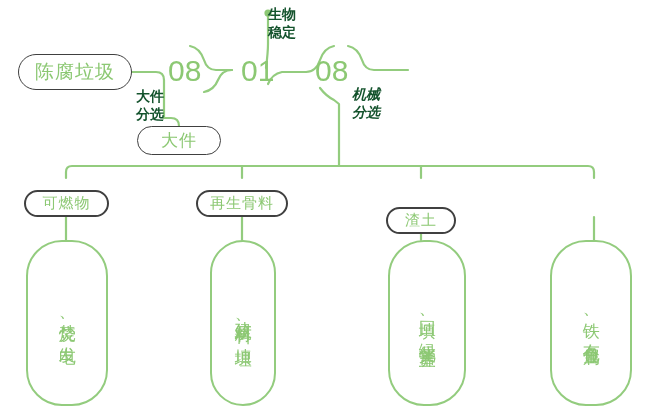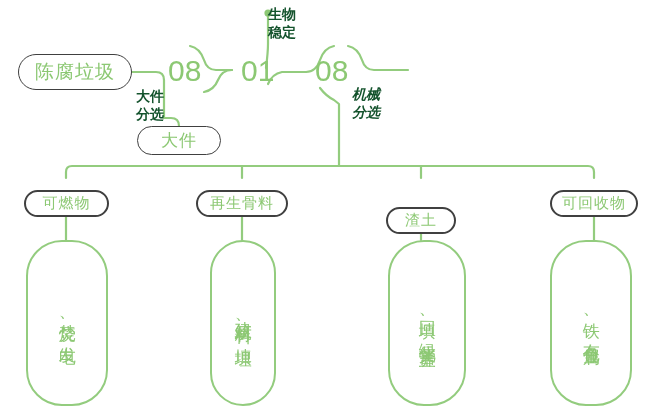--- a/index.html
+++ b/index.html
@@ -173,23 +173,20 @@
 
   <div class="pill pill-branch pill-b0">
     <span>可燃物</span>
   </div>
   <div class="pill pill-branch pill-b1">
     <span>再生骨料</span>
   </div>
   <div class="pill pill-branch pill-b2">
     <span>渣土</span>
   </div>
-  <div class="pill pill-branch pill-b3">
-    <span>可回收物</span>
-  </div>
 
   <div class="vbox vbox-0">
     <span>焚烧、发电</span>
   </div>
   <div class="vbox vbox-1">
     <span>建筑材料、填埋</span>
   </div>
   <div class="vbox vbox-2">
     <span>回填、绿化营养土</span>
   </div>

